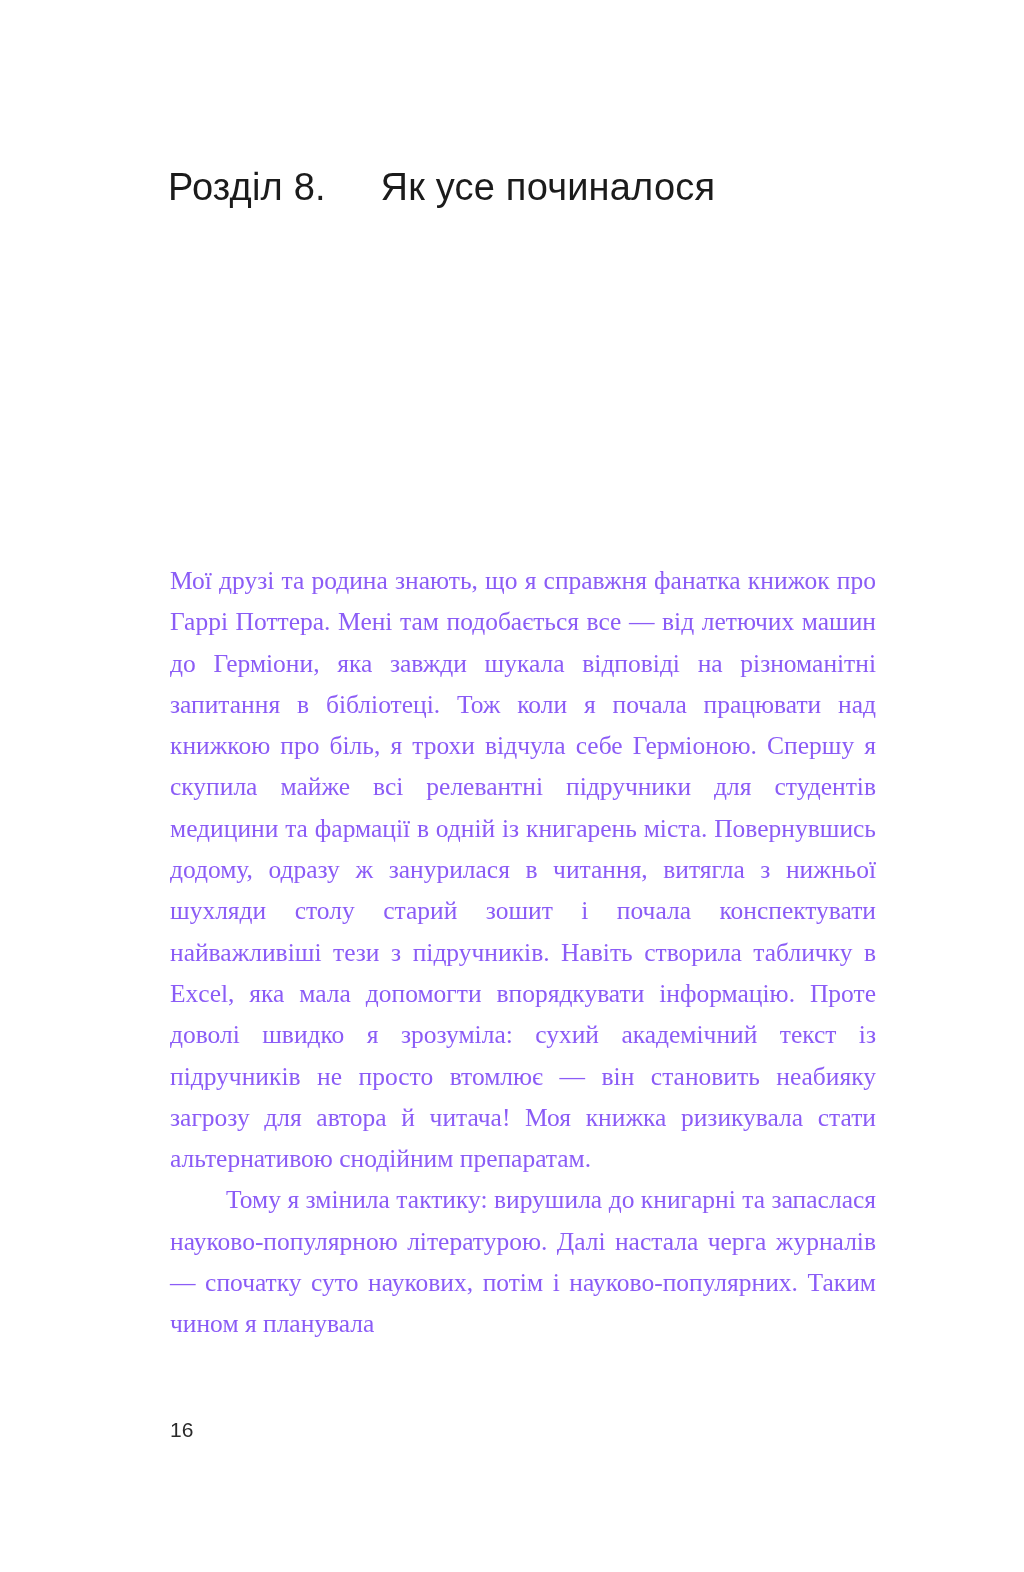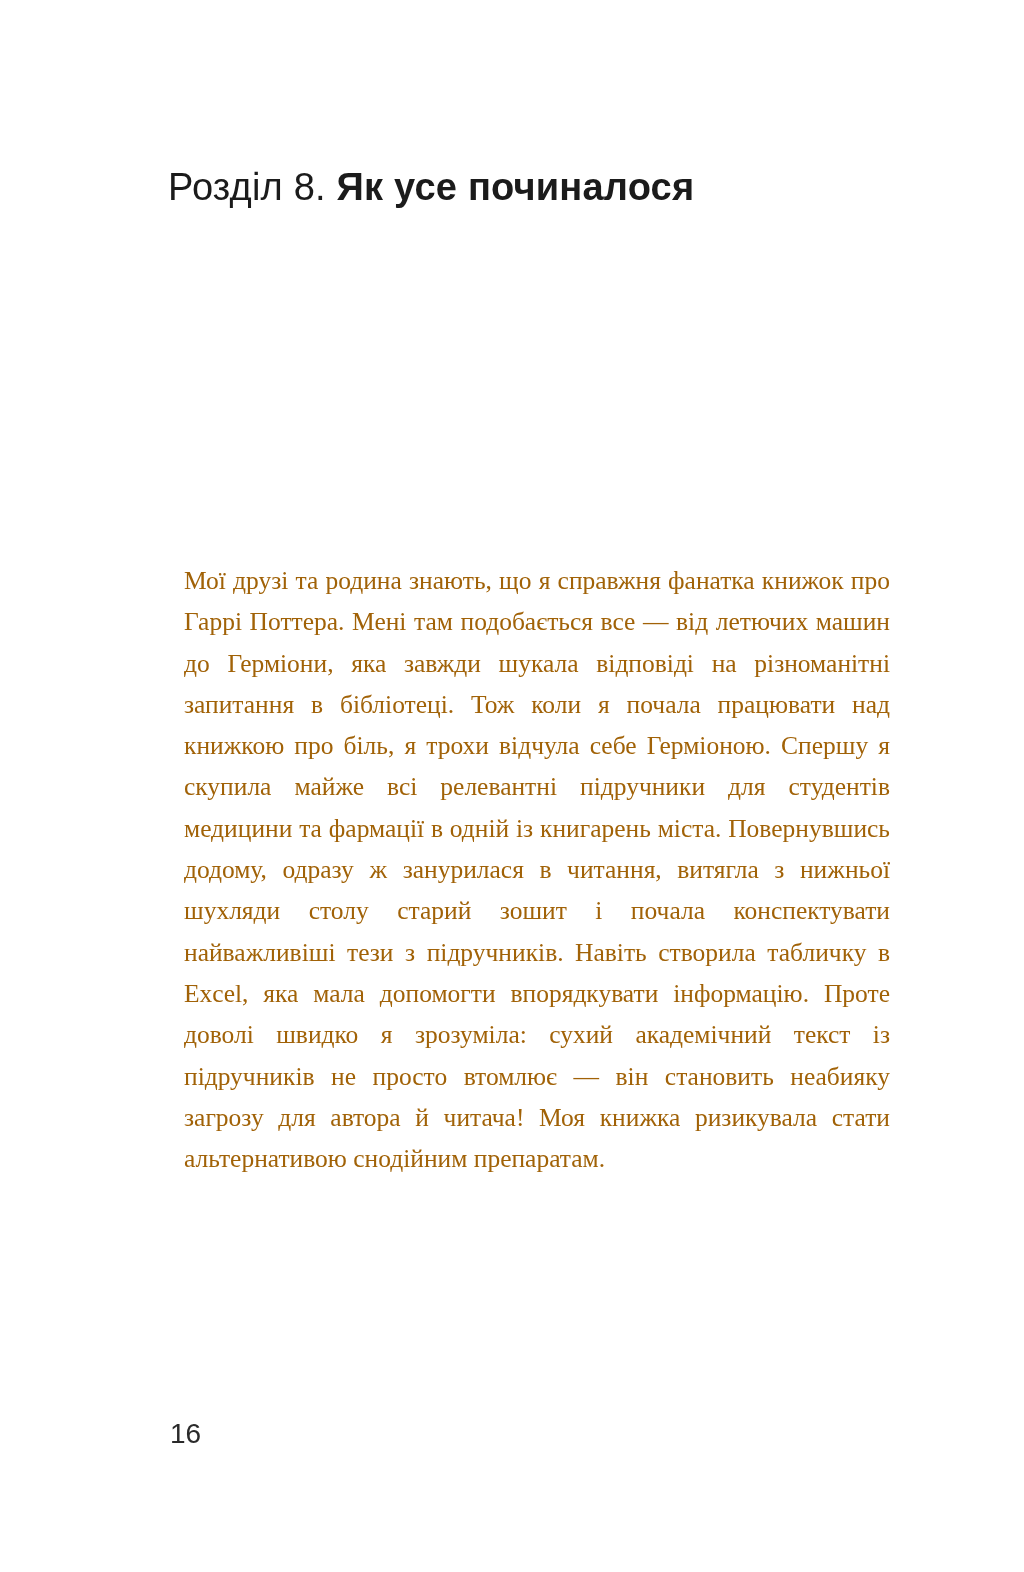--- a/index.html
+++ b/index.html
@@ -24,60 +24,61 @@
     font-size: 38px;
     line-height: 1.2;
     color: #1b1b1b;
     letter-spacing: 0.2px;
     white-space: nowrap;
   }
   .chapter-heading .chapter-label {
     font-weight: 400;
   }
   .chapter-heading .chapter-title {
-    font-weight: 700;
+    font-weight: 400;
+    margin-left: 44px;
   }
   .body-text {
     position: absolute;
     left: 170px;
     top: 560px;
     width: 706px;
     font-family: "Liberation Serif", serif;
     font-size: 25.5px;
     line-height: 1.62;
-    color: #a16207;
+    color: #8b5cf6;
     text-align: justify;
     text-justify: inter-word;
     hyphens: manual;
-    margin-left: 14px;
   }
   .body-text p {
     margin: 0;
   }
   .body-text p + p {
     text-indent: 2.2em;
   }
   .folio {
     position: absolute;
     left: 170px;
     top: 1418px;
     font-family: "Liberation Sans", sans-serif;
-    font-size: 28px;
+    font-size: 21px;
     color: #2a2a2a;
   }
 </style>
 </head>
 <body>
 
 <div class="page">
 
   <h1 class="chapter-heading">
     <span class="chapter-label">Розділ 8.</span>
     <span class="chapter-title">Як усе починалося</span>
   </h1>
 
   <div class="body-text">
     <p>Мої друзі та родина знають, що я справжня фанатка книжок про Гаррі Поттера. Мені там подобається все — від летючих машин до Герміони, яка завжди шукала відповіді на різноманітні запитання в бібліотеці. Тож коли я почала працювати над книжкою про біль, я трохи відчула себе Герміоною. Спершу я скупила майже всі релевантні підручники для студентів медицини та фармації в одній із книгарень міста. Повернувшись додому, одразу ж занурилася в читання, витягла з нижньої шухляди столу старий зошит і почала конспектувати найважливіші тези з підручників. Навіть створила табличку в Excel, яка мала допомогти впорядкувати інформацію. Проте доволі швидко я зрозуміла: сухий академічний текст із підручників не просто втомлює — він становить неабияку загрозу для автора й читача! Моя книжка ризикувала стати альтернативою снодійним препаратам.</p>
+    <p>Тому я змінила тактику: вирушила до книгарні та запаслася науково-популярною літературою. Далі настала черга журналів — спочатку суто наукових, потім і науково-популярних. Таким чином я планувала</p>
   </div>
 
   <div class="folio">16</div>
 
 </div>
 
 </body></html>

